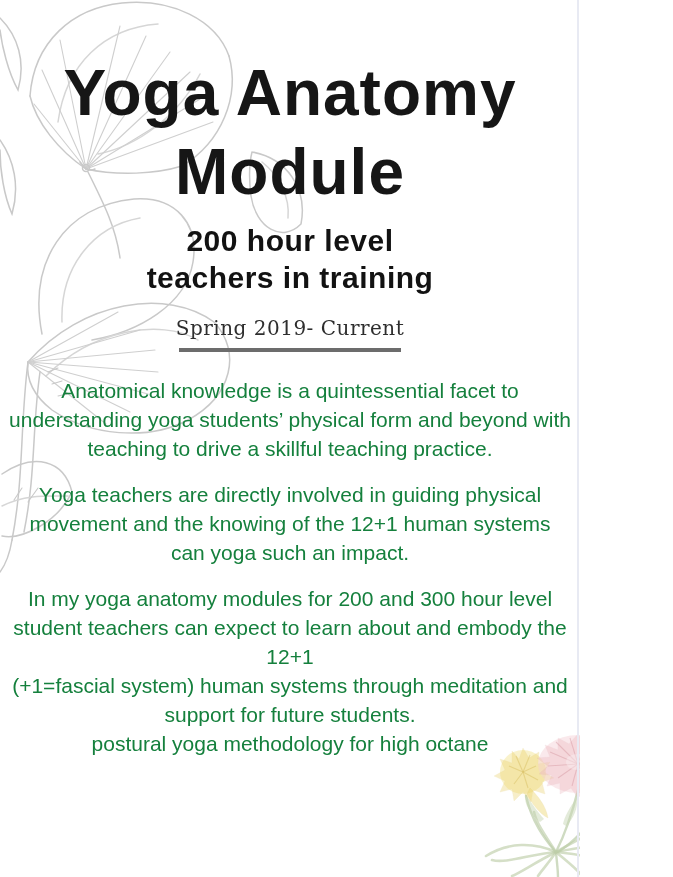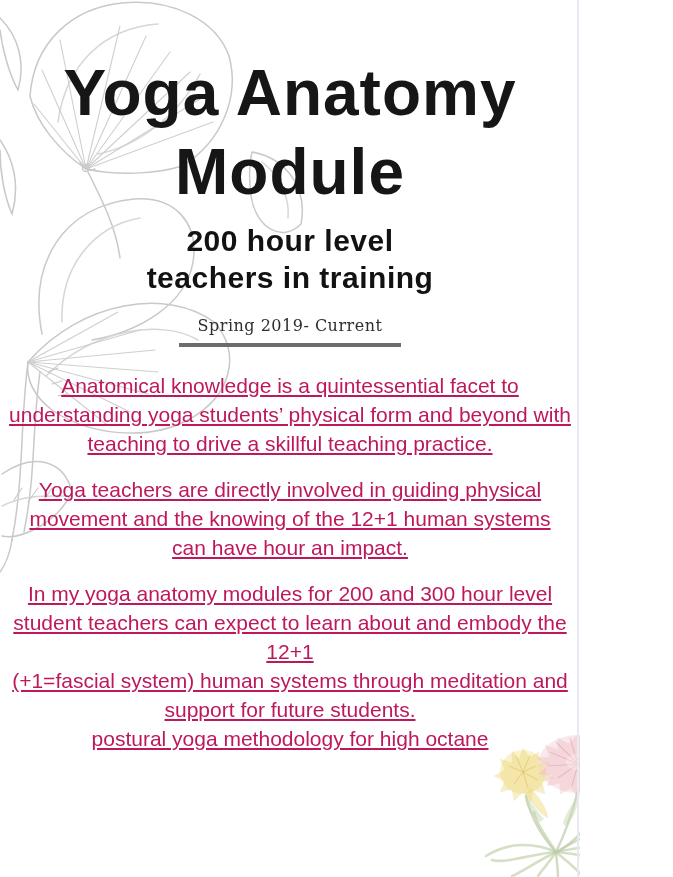--- a/index.html
+++ b/index.html
@@ -62,37 +62,36 @@
     line-height: 37px;
     font-weight: 800;
     letter-spacing: 0.5px;
     color: #121212;
     text-align: center;
   }
   .subtitle .s-line { display: block; }
   .date-wrap { margin-top: 20px; }
   .date {
     font-family: "DejaVu Serif", "Liberation Serif", serif;
-    font-size: 16px;
+    font-size: 20px;
     color: #2e2e2e;
     letter-spacing: 0.5px;
   }
   .rule {
     width: 222px;
     height: 4px;
     background: #6c6c6c;
     margin: 8px auto 0 auto;
   }
   .para {
     margin: 17px auto 0 auto;
     font-size: 21px;
     line-height: 29px;
-    color: #be185d;
+    color: #15803d;
     max-width: 664px;
-    text-decoration: underline;
   }
   .para.first { margin-top: 24px; }
   .para .b-line { display: block; }
 </style>
 </head>
 <body>
 
 <div class="page">
 
   <svg class="sketch" viewBox="0 0 330 580" aria-hidden="true">
@@ -238,21 +237,21 @@
 
     <p class="para first">
       <span class="b-line">Anatomical knowledge is a quintessential facet to</span>
       <span class="b-line">understanding yoga students’ physical form and beyond with</span>
       <span class="b-line">teaching to drive a skillful teaching practice.</span>
     </p>
 
     <p class="para">
       <span class="b-line">Yoga teachers are directly involved in guiding physical</span>
       <span class="b-line">movement and the knowing of the 12+1 human systems</span>
-      <span class="b-line">can have hour an impact.</span>
+      <span class="b-line">can yoga such an impact.</span>
     </p>
 
     <p class="para">
       <span class="b-line">In my yoga anatomy modules for 200 and 300 hour level</span>
       <span class="b-line">student teachers can expect to learn about and embody the 12+1</span>
       <span class="b-line">(+1=fascial system) human systems through meditation and</span>
       <span class="b-line">support for future students.</span>
       <span class="b-line">postural yoga methodology for high octane</span>
     </p>
 

